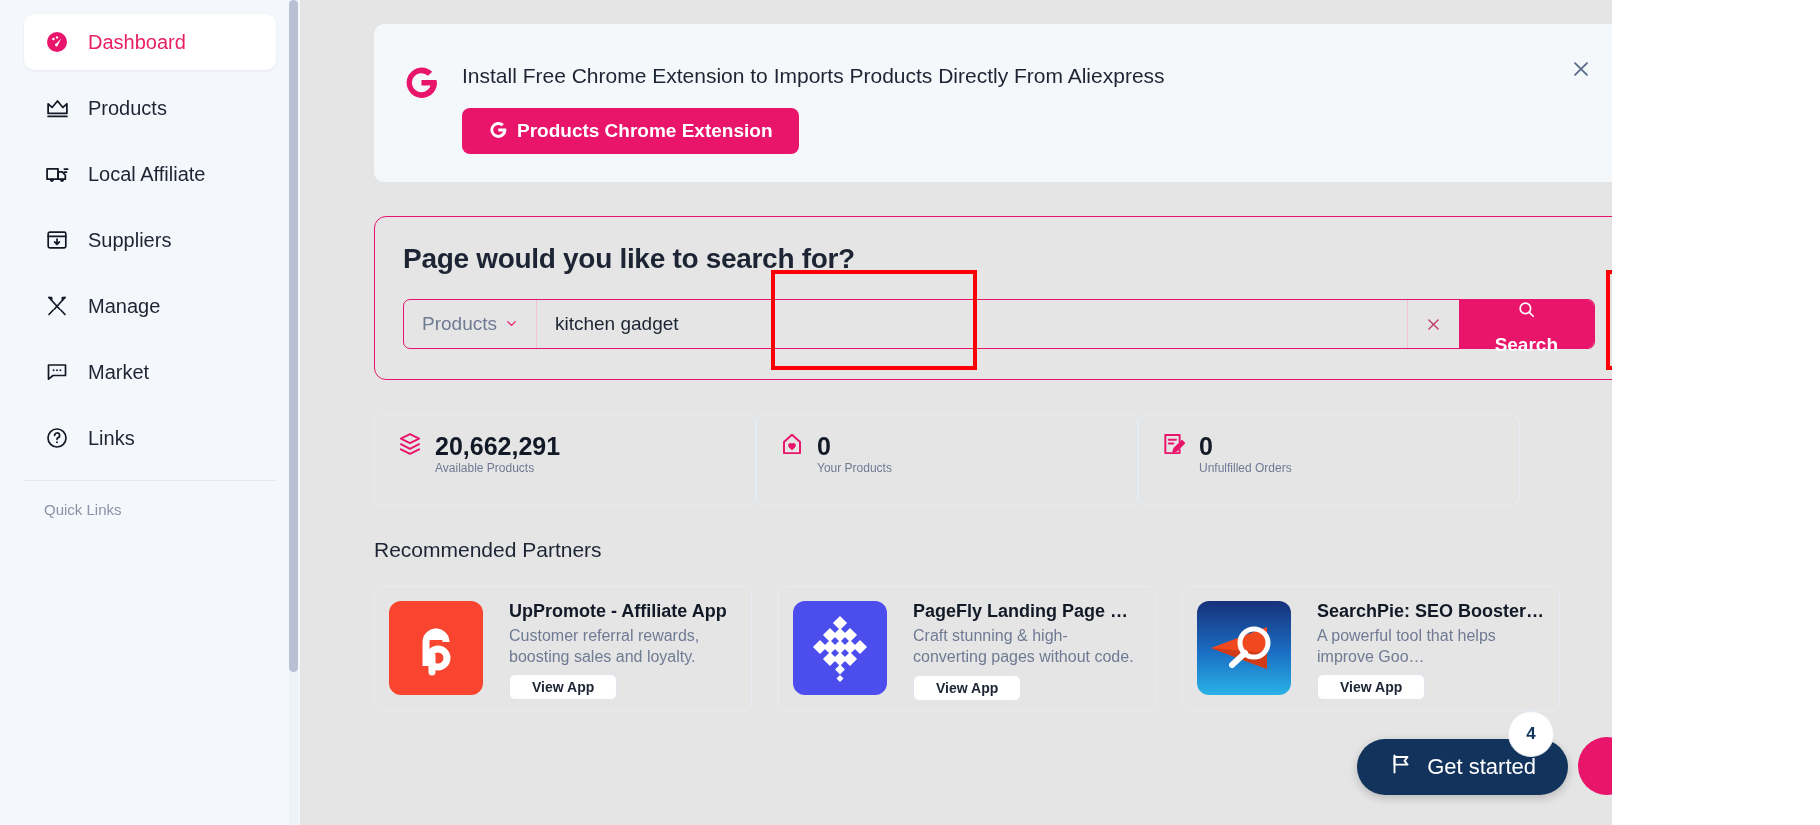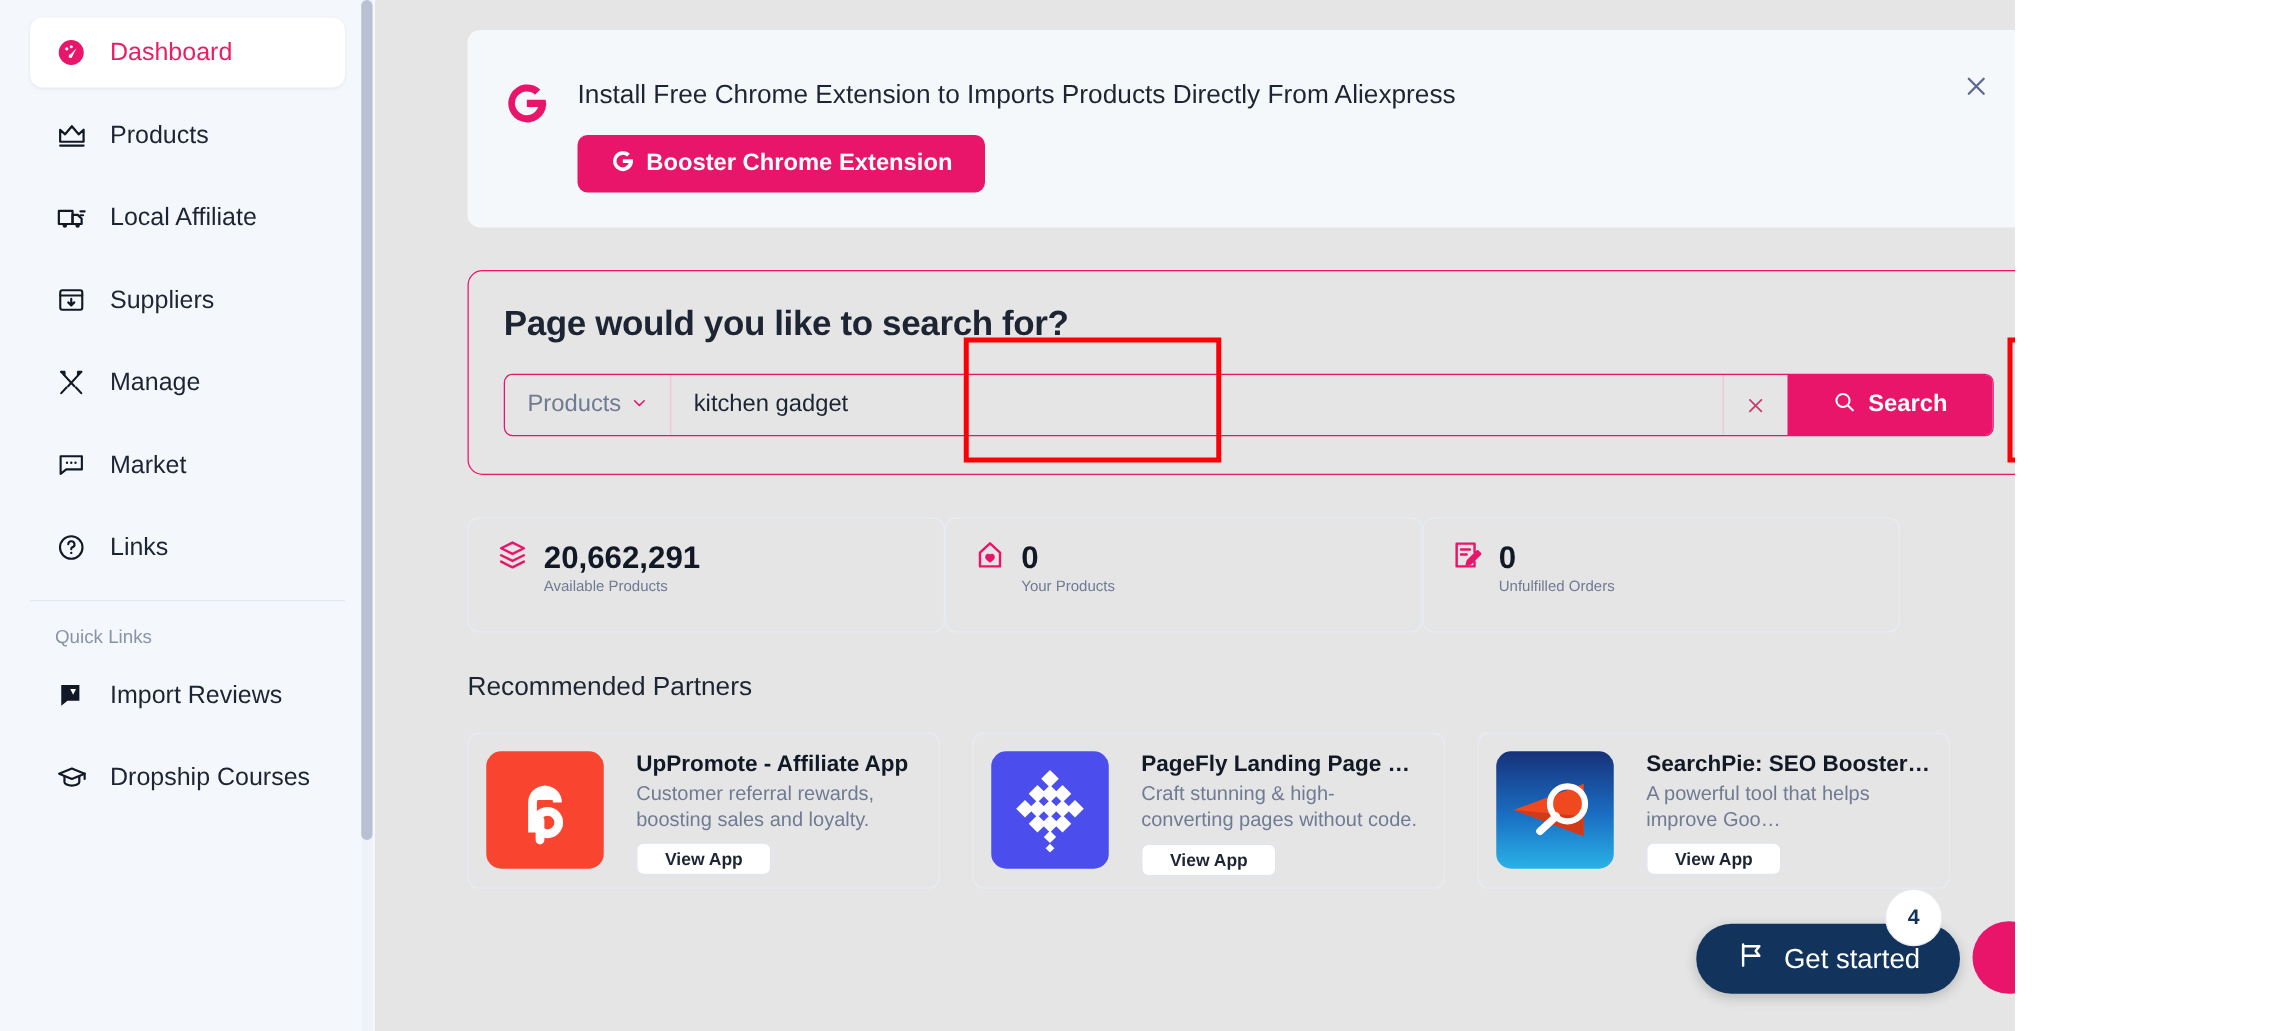--- a/index.html
+++ b/index.html
@@ -146,20 +146,21 @@
     color: #c43c6e; font-size: 20px; cursor: pointer;
     border-left: 1px solid #f0c3d6;
   }
   .btn-search {
     background: #e8156b; color: #fff; border: none;
     padding: 0 36px; font-size: 19px; font-weight: 600;
     display: flex; align-items: center; gap: 10px;
     cursor: pointer;
     border-radius: 0 6px 6px 0;
     font-family: "Liberation Sans", sans-serif;
+    flex-direction: column;
   }
 
   
   .hl { position: absolute; border: 4px solid #fb0007; pointer-events: none; z-index: 30; }
 
   
   .stats { margin-top: 34px; display: flex; }
   .stat-card {
     width: 382px; height: 92px;
     border: 1px solid #e6ecf4; border-radius: 9px;
@@ -318,41 +319,20 @@
             </svg>
         </span>
         <span>Links</span>
       </li>
     </ul>
 
     <div class="divider"></div>
 
     <div class="quick-title">Quick Links</div>
 
-    <ul class="nav-list">
-      <li class="nav-item">
-        <span class="nav-ico">
-          <svg width="24" height="24" viewBox="0 0 24 24">
-              <path d="M4 4h14.5v12.5H9L4 20.6z" fill="#121926"></path>
-              <path d="M11.2 7.2h4.6l-2.3 4.6z" fill="#fff"></path>
-            </svg>
-        </span>
-        <span>Import Reviews</span>
-      </li>
-      <li class="nav-item">
-        <span class="nav-ico">
-          <svg width="25" height="25" viewBox="0 0 24 24" fill="none" stroke="#121926" stroke-width="1.7" stroke-linejoin="round" stroke-linecap="round">
-              <path d="M2.2 8.6 12 4.6l9.8 4-9.8 4z"></path>
-              <path d="M6.3 10.6v4.3c0 1.6 2.6 2.8 5.7 2.8s5.7-1.2 5.7-2.8v-4.3"></path>
-              <path d="M21.8 8.6v4"></path>
-            </svg>
-        </span>
-        <span>Dropship Courses</span>
-      </li>
-    </ul>
 
     <div class="scrollbar-track"></div>
     <div class="scrollbar-thumb"></div>
   </aside>
 
   <main class="main">
 
     <section class="banner">
       <div class="banner-logo">
         <svg width="38" height="38" viewBox="0 0 24 24">
@@ -361,21 +341,21 @@
           </svg>
       </div>
       <div class="banner-body">
         <div class="banner-text">Install Free Chrome Extension to Imports Products Directly From Aliexpress</div>
         <button class="btn-install">
           <span>
             <svg width="20" height="20" viewBox="0 0 24 24">
                 <path d="M21.8 11.3h-9.5v3.6h5.7a6 6 0 1 1-1.6-6.2l2.7-2.6a9.6 9.6 0 1 0 3 7.6z" fill="#ffffff"></path>
               </svg>
           </span>
-          <span>Booster Chrome Extension</span>
+          <span>Products Chrome Extension</span>
         </button>
       </div>
       <div class="banner-close">
         <svg width="22" height="22" viewBox="0 0 24 24" fill="none" stroke="#5a6b8c" stroke-width="2" stroke-linecap="round">
             <path d="M5.5 5.5 18.5 18.5M18.5 5.5 5.5 18.5"></path>
           </svg>
       </div>
     </section>
 
     <section class="search-panel">

